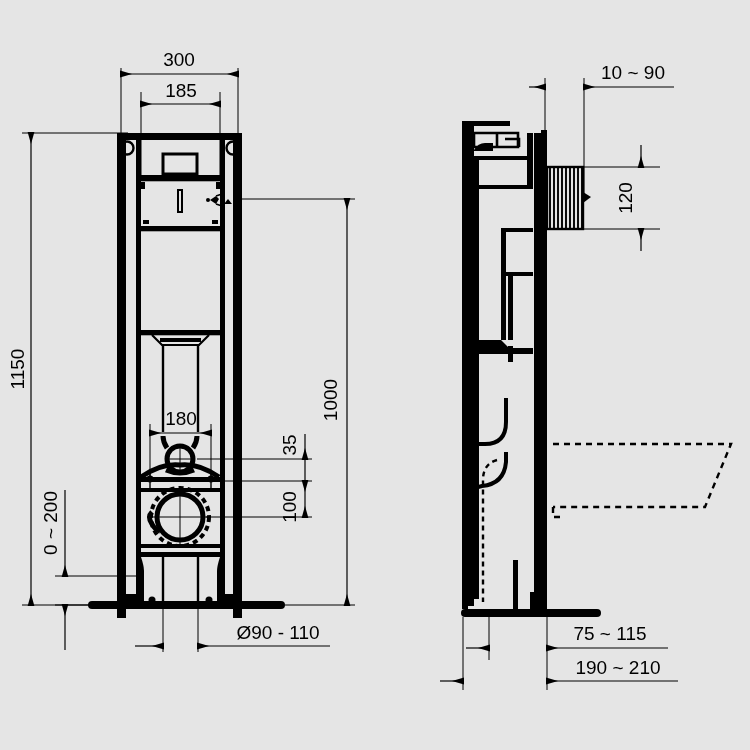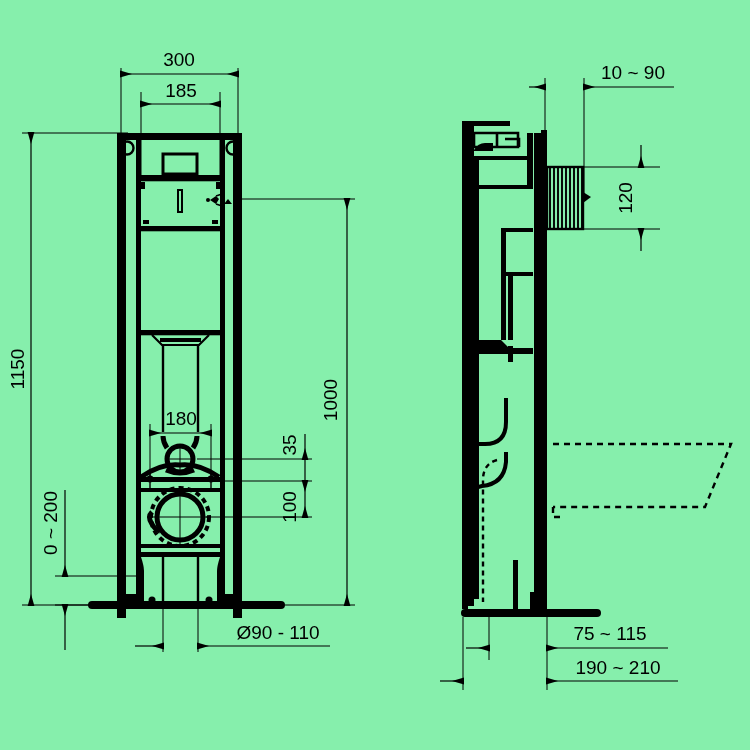--- a/index.html
+++ b/index.html
@@ -1,19 +1,19 @@
 <!DOCTYPE html>
 <html><head>
 <meta charset="utf-8">
 <title>Technical Drawing</title>
 <style>
   html,body{margin:0;padding:0;background:#ffffff;}
   body{width:750px;height:750px;overflow:hidden;
        font-family:"Liberation Sans", sans-serif;}
-  #sheet{position:relative;width:750px;height:750px;background:#86efac;}
+  #sheet{position:relative;width:750px;height:750px;background:#e5e5e5;}
   #sheet svg{position:absolute;left:0;top:0;}
   .dimtext{font-family:"Liberation Sans", sans-serif;font-size:19px;fill:#000;}
   .vtext{font-family:"Liberation Sans", sans-serif;font-size:19px;fill:#000;}
 </style>
 </head>
 <body>
 
 <div id="sheet">
 
 <svg width="750" height="750" viewBox="0 0 750 750">

